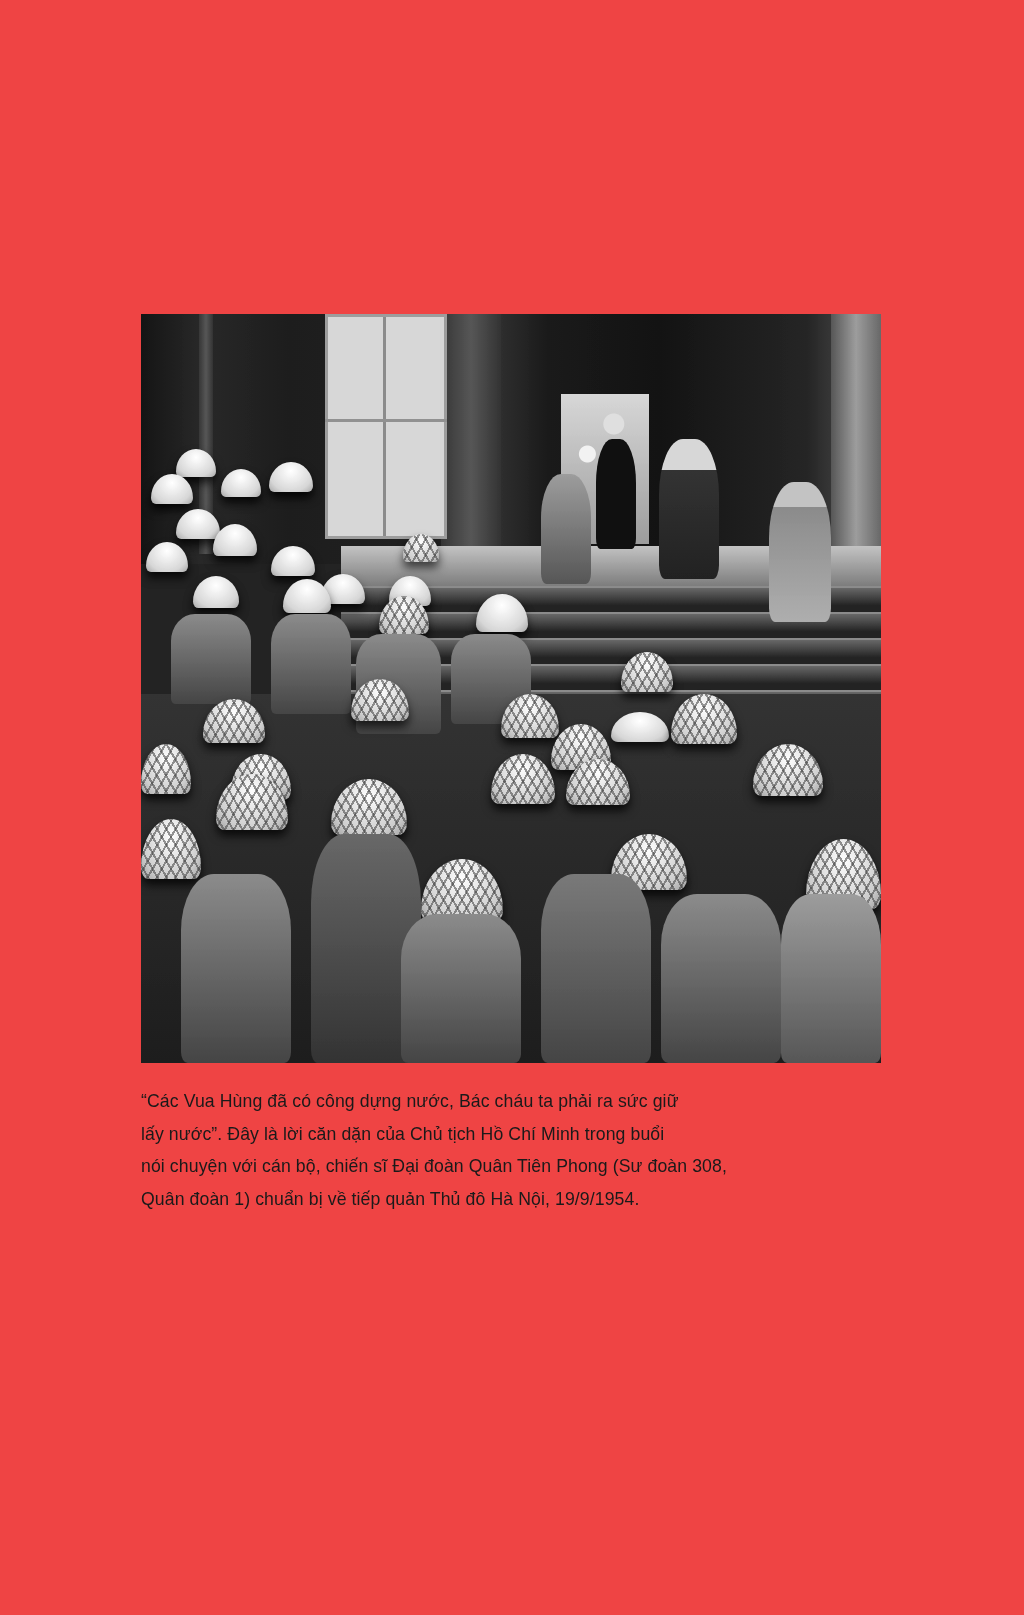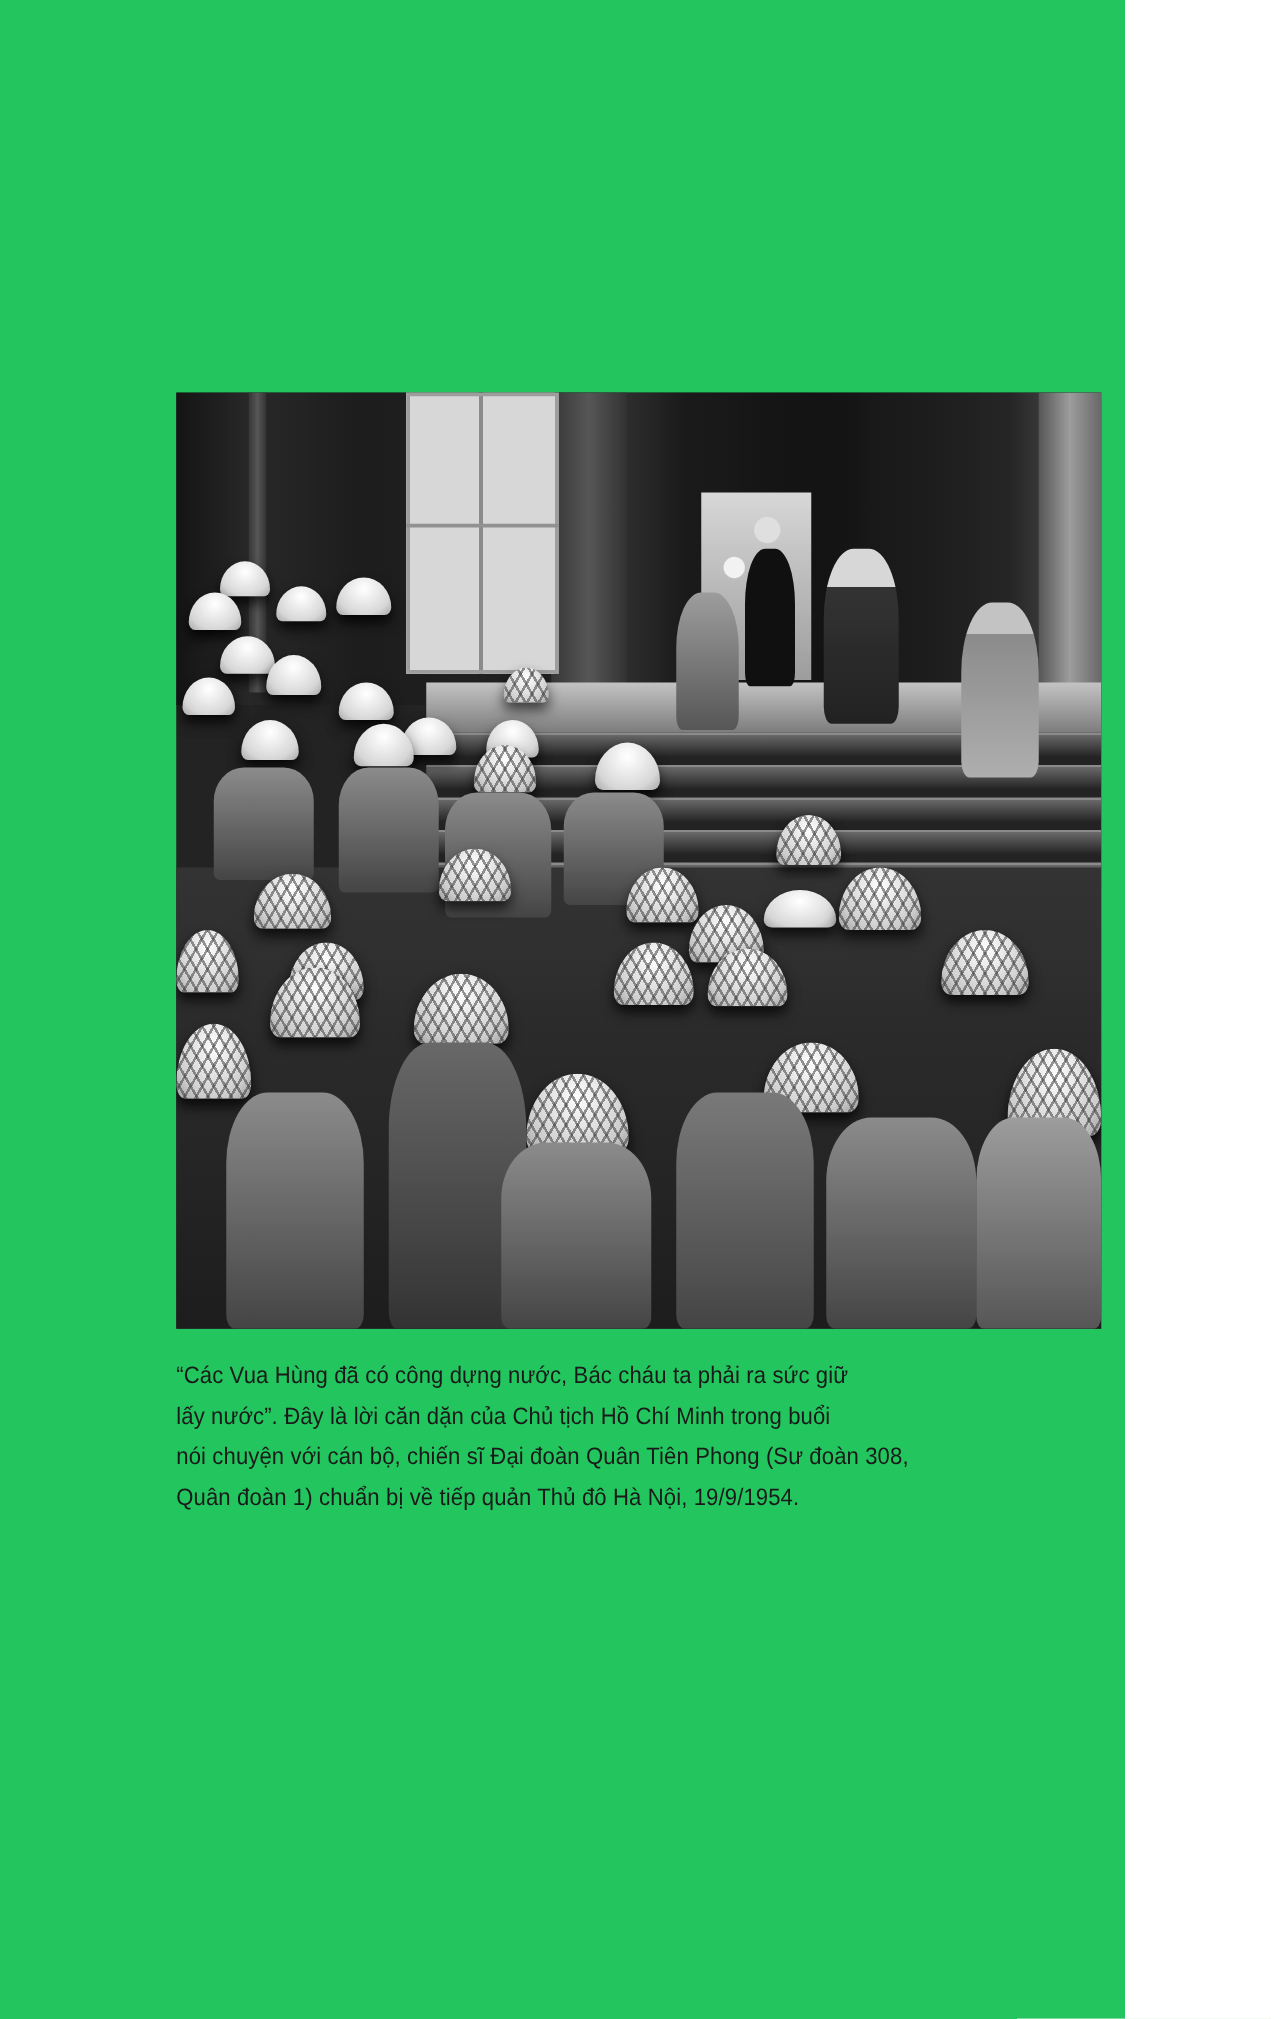--- a/index.html
+++ b/index.html
@@ -10,22 +10,22 @@
     body {
       width: 1024px;
       height: 1615px;
       position: relative;
       overflow: hidden;
       font-family: "Liberation Sans", sans-serif;
     }
     .page {
       position: absolute;
       left: 0; top: 0;
-      width: 900px; height: 1615px;
-      background: #22c55e;
+      width: 1024px; height: 1615px;
+      background: #ef4444;
     }
     
     .photo {
       position: absolute;
       left: 141px;
       top: 314px;
       width: 740px;
       height: 749px;
       background: #2b2b2b;
       overflow: hidden;

